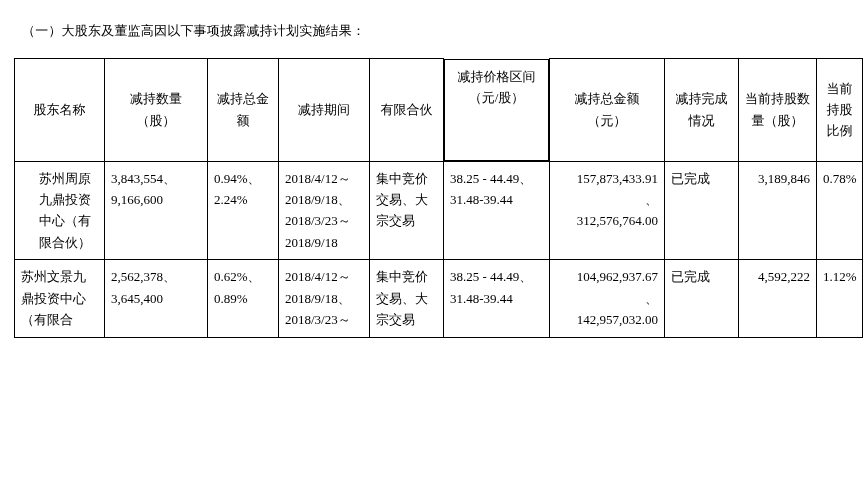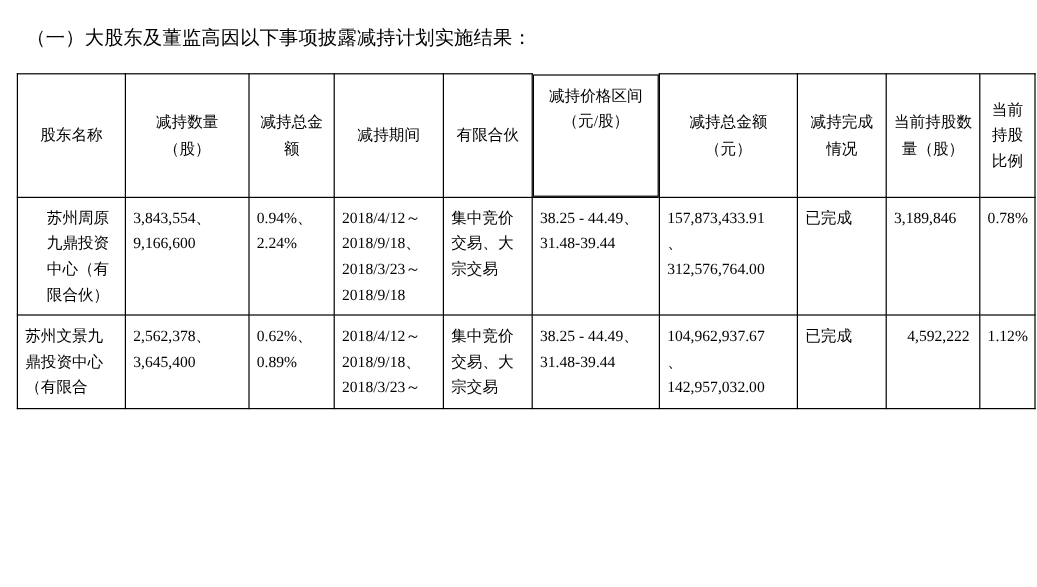--- a/index.html
+++ b/index.html
@@ -23,21 +23,21 @@
   }
   .section-title {
     font-family: "Liberation Sans", "DejaVu Sans", sans-serif;
     font-weight: bold;
     font-size: 14.5px;
     margin: 8px 0 0 12px;
     letter-spacing: 0.2px;
   }
   .para {
     font-family: "Liberation Sans", "DejaVu Sans", sans-serif;
-    font-size: 16px;
+    font-size: 13px;
     margin: 22px 0 0 14px;
     letter-spacing: 0.2px;
   }
   .subpara {
     font-family: "Liberation Sans", "DejaVu Sans", sans-serif;
     font-size: 14.5px;
     margin: 20px 0 0 62px;
     letter-spacing: 0.2px;
   }
   table.data {
@@ -53,21 +53,21 @@
     vertical-align: top;
     padding: 6px 6px 6px 6px;
     font-weight: normal;
   }
   table.data th {
     text-align: center;
     vertical-align: middle;
     height: 88px;
     font-size: 13px;
   }
-  td.r { }
+  td.r { text-align: right; }
   td.l { text-align: left; }
   .cell-line { display: block; white-space: pre-wrap; }
   
   col.c0 { width: 90px; }
   col.c1 { width: 103px; }
   col.c2 { width: 71px; }
   col.c3 { width: 91px; }
   col.c4 { width: 74px; }
   col.c5 { width: 106px; }
   col.c6 { width: 115px; }

